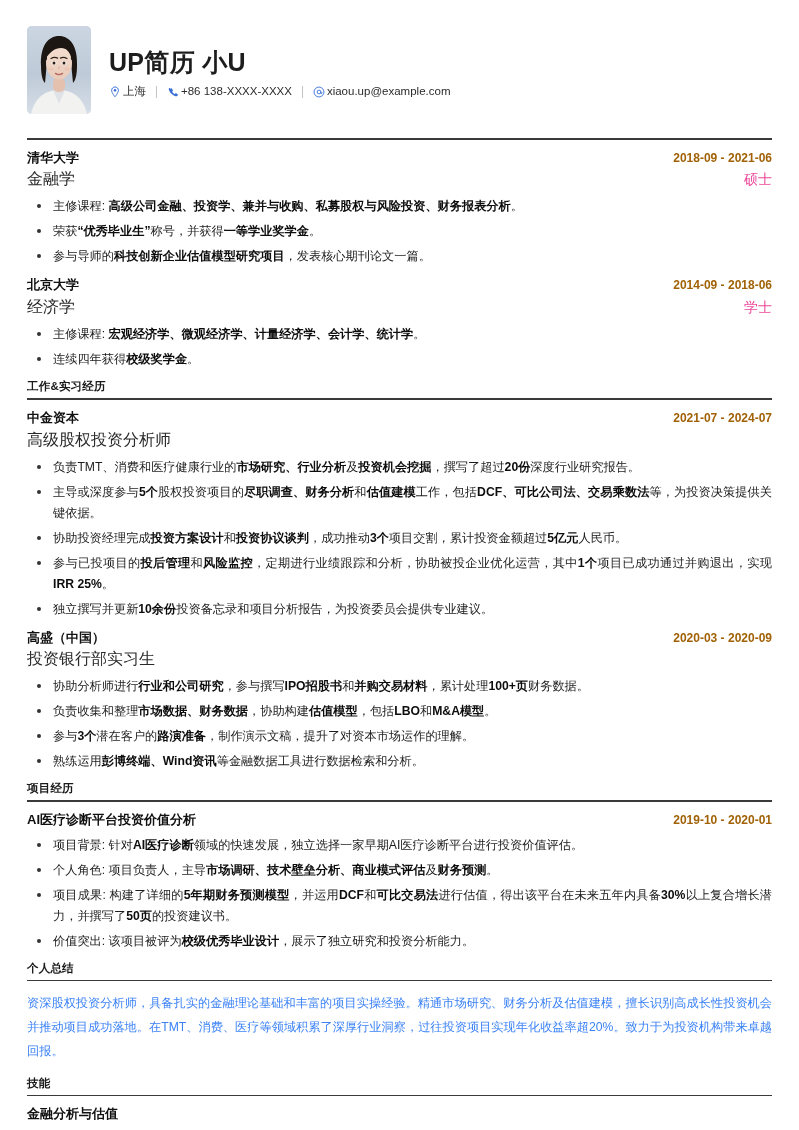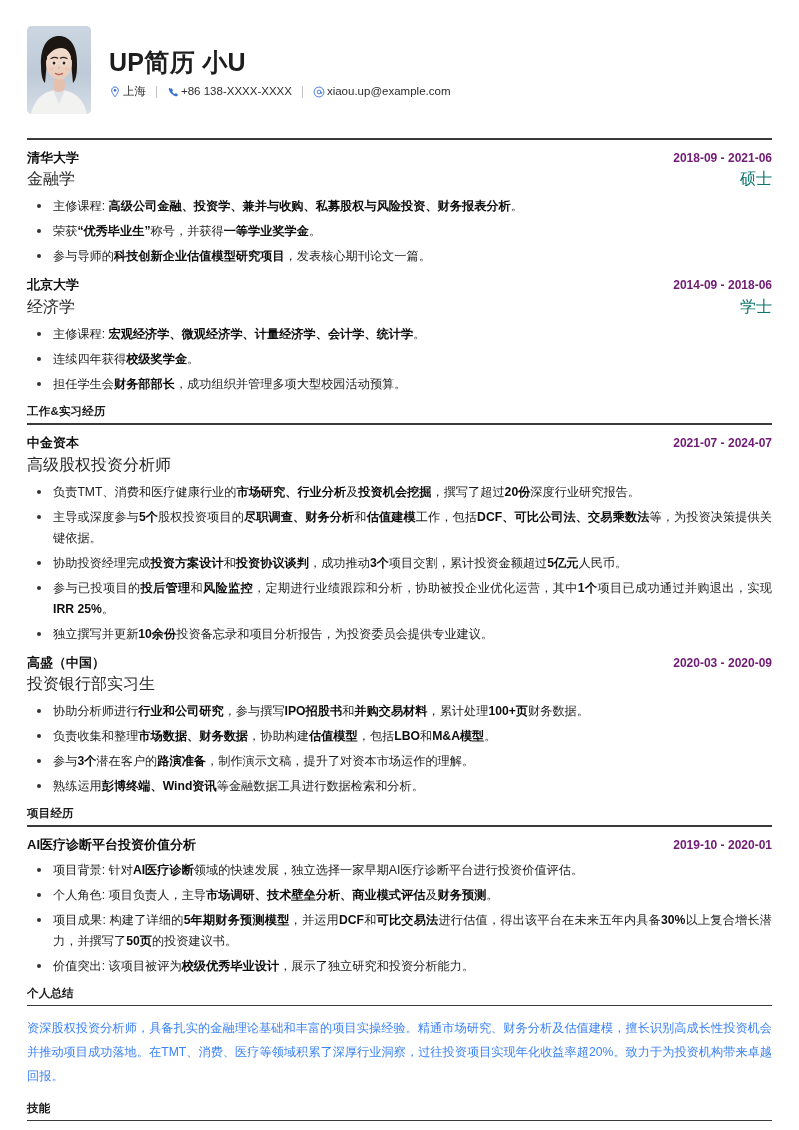--- a/index.html
+++ b/index.html
@@ -89,34 +89,34 @@
   }
   .entry-org {
     font-size: 13px;
     font-weight: 700;
     color: #111;
     line-height: 1.45;
   }
   .entry-date {
     font-size: 12px;
     font-weight: 700;
-    color: #701a75;
+    color: #a16207;
     white-space: nowrap;
     line-height: 1.45;
   }
   .entry-sub {
     font-size: 16px;
     font-weight: 400;
     color: #2a2a2a;
     line-height: 1.5;
   }
   .entry-sub-right {
-    font-size: 16px;
+    font-size: 14px;
     font-weight: 400;
-    color: #0f766e;
+    color: #ec4899;
     white-space: nowrap;
   }
 
   
   ul.bullets { list-style: none; margin: 5px 0 0 0; padding: 0; }
   ul.bullets > li {
     position: relative;
     padding-left: 26px;
     font-size: 12.2px;
     line-height: 1.72;
@@ -270,21 +270,20 @@
             <div class="entry-org">北京大学</div>
             <div class="entry-date">2014-09 - 2018-06</div>
           </div>
           <div class="entry-row">
             <div class="entry-sub">经济学</div>
             <div class="entry-sub-right">学士</div>
           </div>
           <ul class="bullets">
             <li>主修课程: <b>宏观经济学、微观经济学、计量经济学、会计学、统计学</b>。</li>
             <li>连续四年获得<b>校级奖学金</b>。</li>
-            <li>担任学生会<b>财务部部长</b>，成功组织并管理多项大型校园活动预算。</li>
           </ul>
         </div>
       </div>
       <div class="section">
         <div class="section-title">工作&amp;实习经历</div>
         <div class="section-rule"></div>
         <div class="entry">
           <div class="entry-row">
             <div class="entry-org">中金资本</div>
             <div class="entry-date">2021-07 - 2024-07</div>

